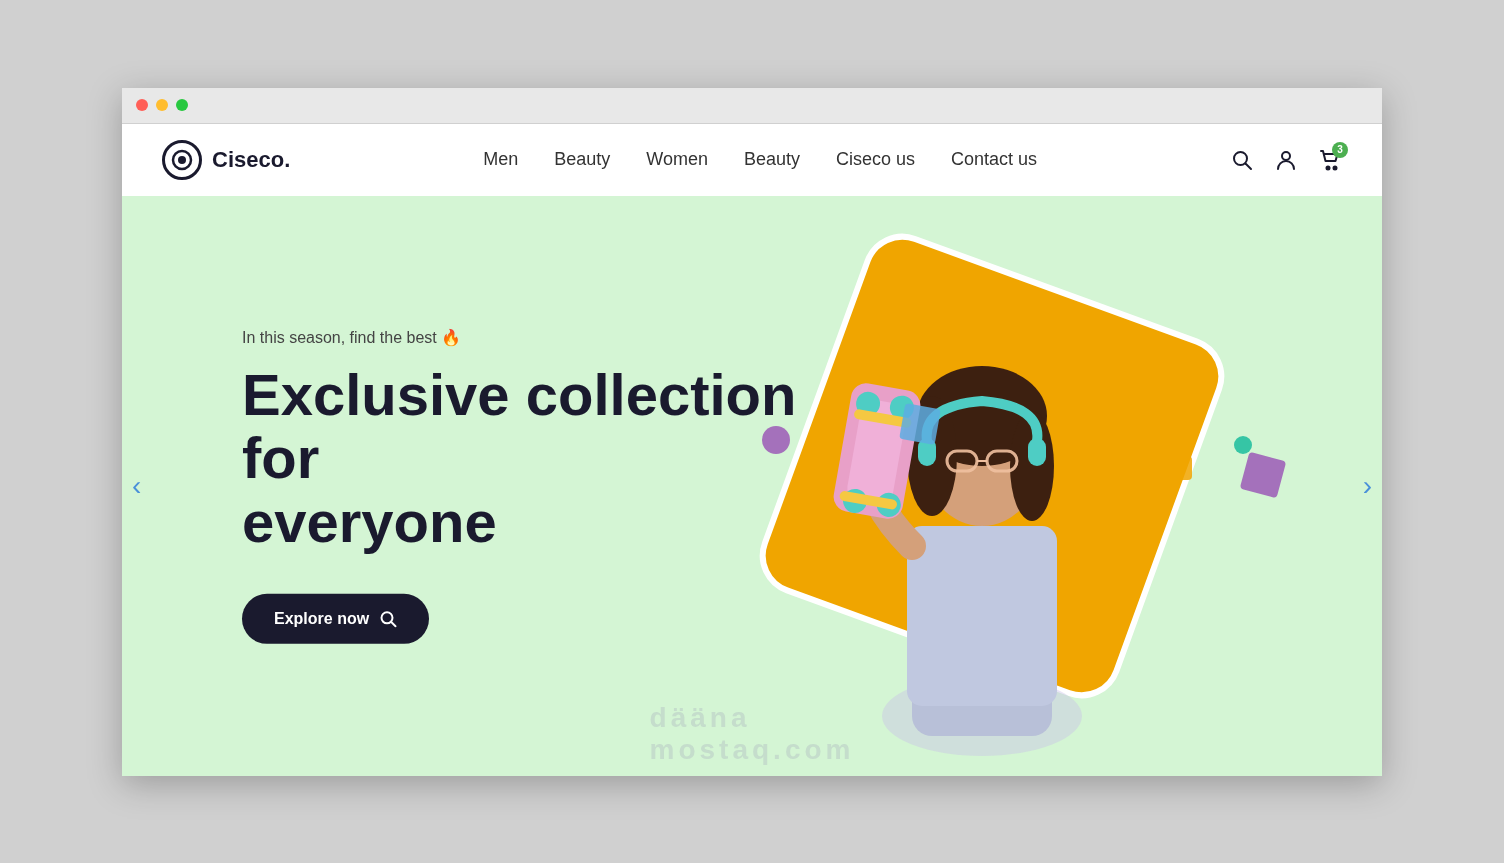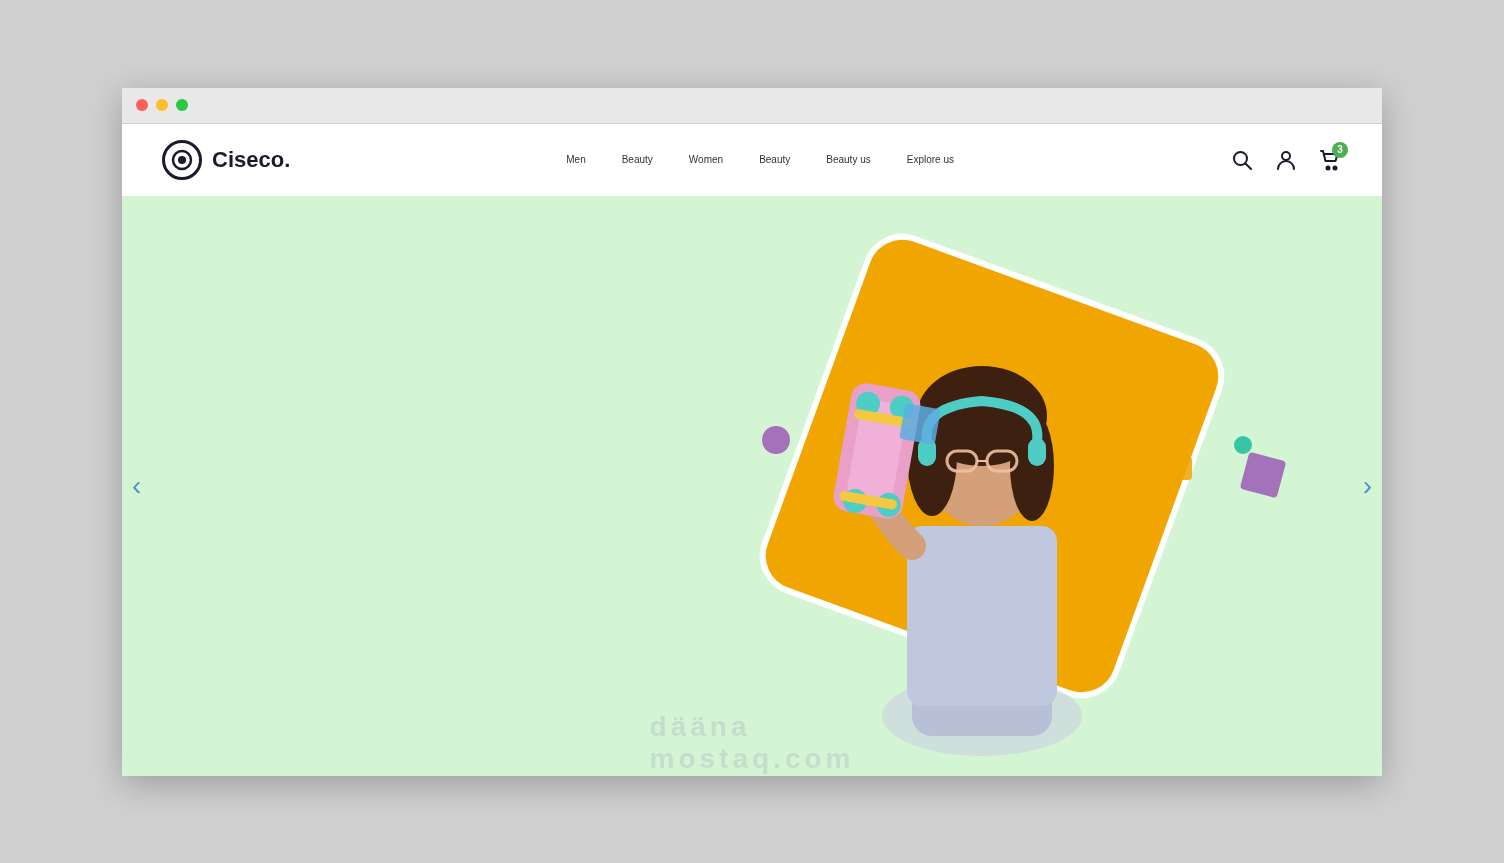--- a/index.html
+++ b/index.html
@@ -73,21 +73,21 @@
       color: #1a1a2e;
     }
 
     .nav {
       display: flex;
       align-items: center;
       gap: 36px;
     }
 
     .nav-item {
-      font-size: 10px;
+      font-size: 18px;
       color: #333;
       font-weight: 500;
       cursor: pointer;
       text-decoration: none;
     }
 
     .nav-icons {
       display: flex;
       align-items: center;
       gap: 20px;
@@ -212,21 +212,21 @@
       background: transparent;
       border: none;
     }
 
     .nav-arrow-left { left: 10px; }
     .nav-arrow-right { right: 10px; }
 
     
     .watermark {
       position: absolute;
-      bottom: 1px;
+      bottom: 10px;
       left: 50%;
       transform: translateX(-50%);
       font-size: 28px;
       font-weight: 700;
       color: rgba(150, 150, 180, 0.25);
       letter-spacing: 4px;
       z-index: 20;
     }
   </style>
 </head>
@@ -249,22 +249,22 @@
         </svg>
       </div>
       <span class="logo-text">Ciseco.</span>
     </div>
 
     <nav class="nav">
       <a class="nav-item">Men</a>
       <a class="nav-item">Beauty</a>
       <a class="nav-item">Women</a>
       <a class="nav-item">Beauty</a>
-      <a class="nav-item">Beauty us</a>
-      <a class="nav-item">Explore us</a>
+      <a class="nav-item">Ciseco us</a>
+      <a class="nav-item">Contact us</a>
     </nav>
 
     <div class="nav-icons">
       <div class="nav-icon">
         <svg width="22" height="22" viewBox="0 0 22 22" fill="none" stroke="#1a1a2e" stroke-width="2" stroke-linecap="round">
           <circle cx="9.5" cy="9.5" r="6.5"></circle>
           <line x1="14.5" y1="14.5" x2="20" y2="20"></line>
         </svg>
       </div>
       <div class="nav-icon">
@@ -287,20 +287,34 @@
   <section class="hero" id="hero-section">
 
     <div id="shapes-container">
         <div style="position: absolute; background: rgb(155, 89, 182); opacity: 0.85; z-index: 8; width: 28px; height: 28px; border-radius: 50%; top: 230px; left: 640px;"></div>
         <div style="position: absolute; background: rgb(93, 173, 226); opacity: 0.85; z-index: 8; width: 36px; height: 36px; border-radius: 4px; transform: rotate(10deg); top: 210px; left: 780px;"></div>
         <div style="position: absolute; background: rgb(26, 188, 156); opacity: 0.85; z-index: 8; width: 18px; height: 18px; border-radius: 50%; top: 240px; right: 130px;"></div>
         <div style="position: absolute; background: rgb(155, 89, 182); opacity: 0.85; z-index: 8; width: 38px; height: 38px; border-radius: 4px; transform: rotate(15deg); top: 260px; right: 100px;"></div>
         <div style="position: absolute; background: rgb(240, 165, 0); opacity: 0.85; z-index: 8; width: 24px; height: 24px; border-radius: 4px; top: 260px; right: 190px;"></div>
       </div>
 
+    <div class="hero-content">
+      <p class="hero-subtitle">In this season, find the best 🔥</p>
+      <h1 class="hero-title">
+        <span>Exclusive collection for</span><br>
+        <span>everyone</span>
+      </h1>
+      <button class="explore-btn">
+        <span>Explore now</span>
+        <svg width="18" height="18" viewBox="0 0 18 18" fill="none" stroke="white" stroke-width="2" stroke-linecap="round">
+          <circle cx="8" cy="8" r="5.5"></circle>
+          <line x1="12.5" y1="12.5" x2="16.5" y2="16.5"></line>
+        </svg>
+      </button>
+    </div>
 
     <div class="hero-image-area">
 
       <div class="hero-diamond"></div>
 
       <div class="hero-person">
         <svg width="340" height="500" viewBox="0 0 340 500" style="position:absolute;bottom:0;left:30px;z-index:6;">
 
           <ellipse cx="170" cy="460" rx="100" ry="40" fill="#c8bfe8" opacity="0.4"></ellipse>
 

